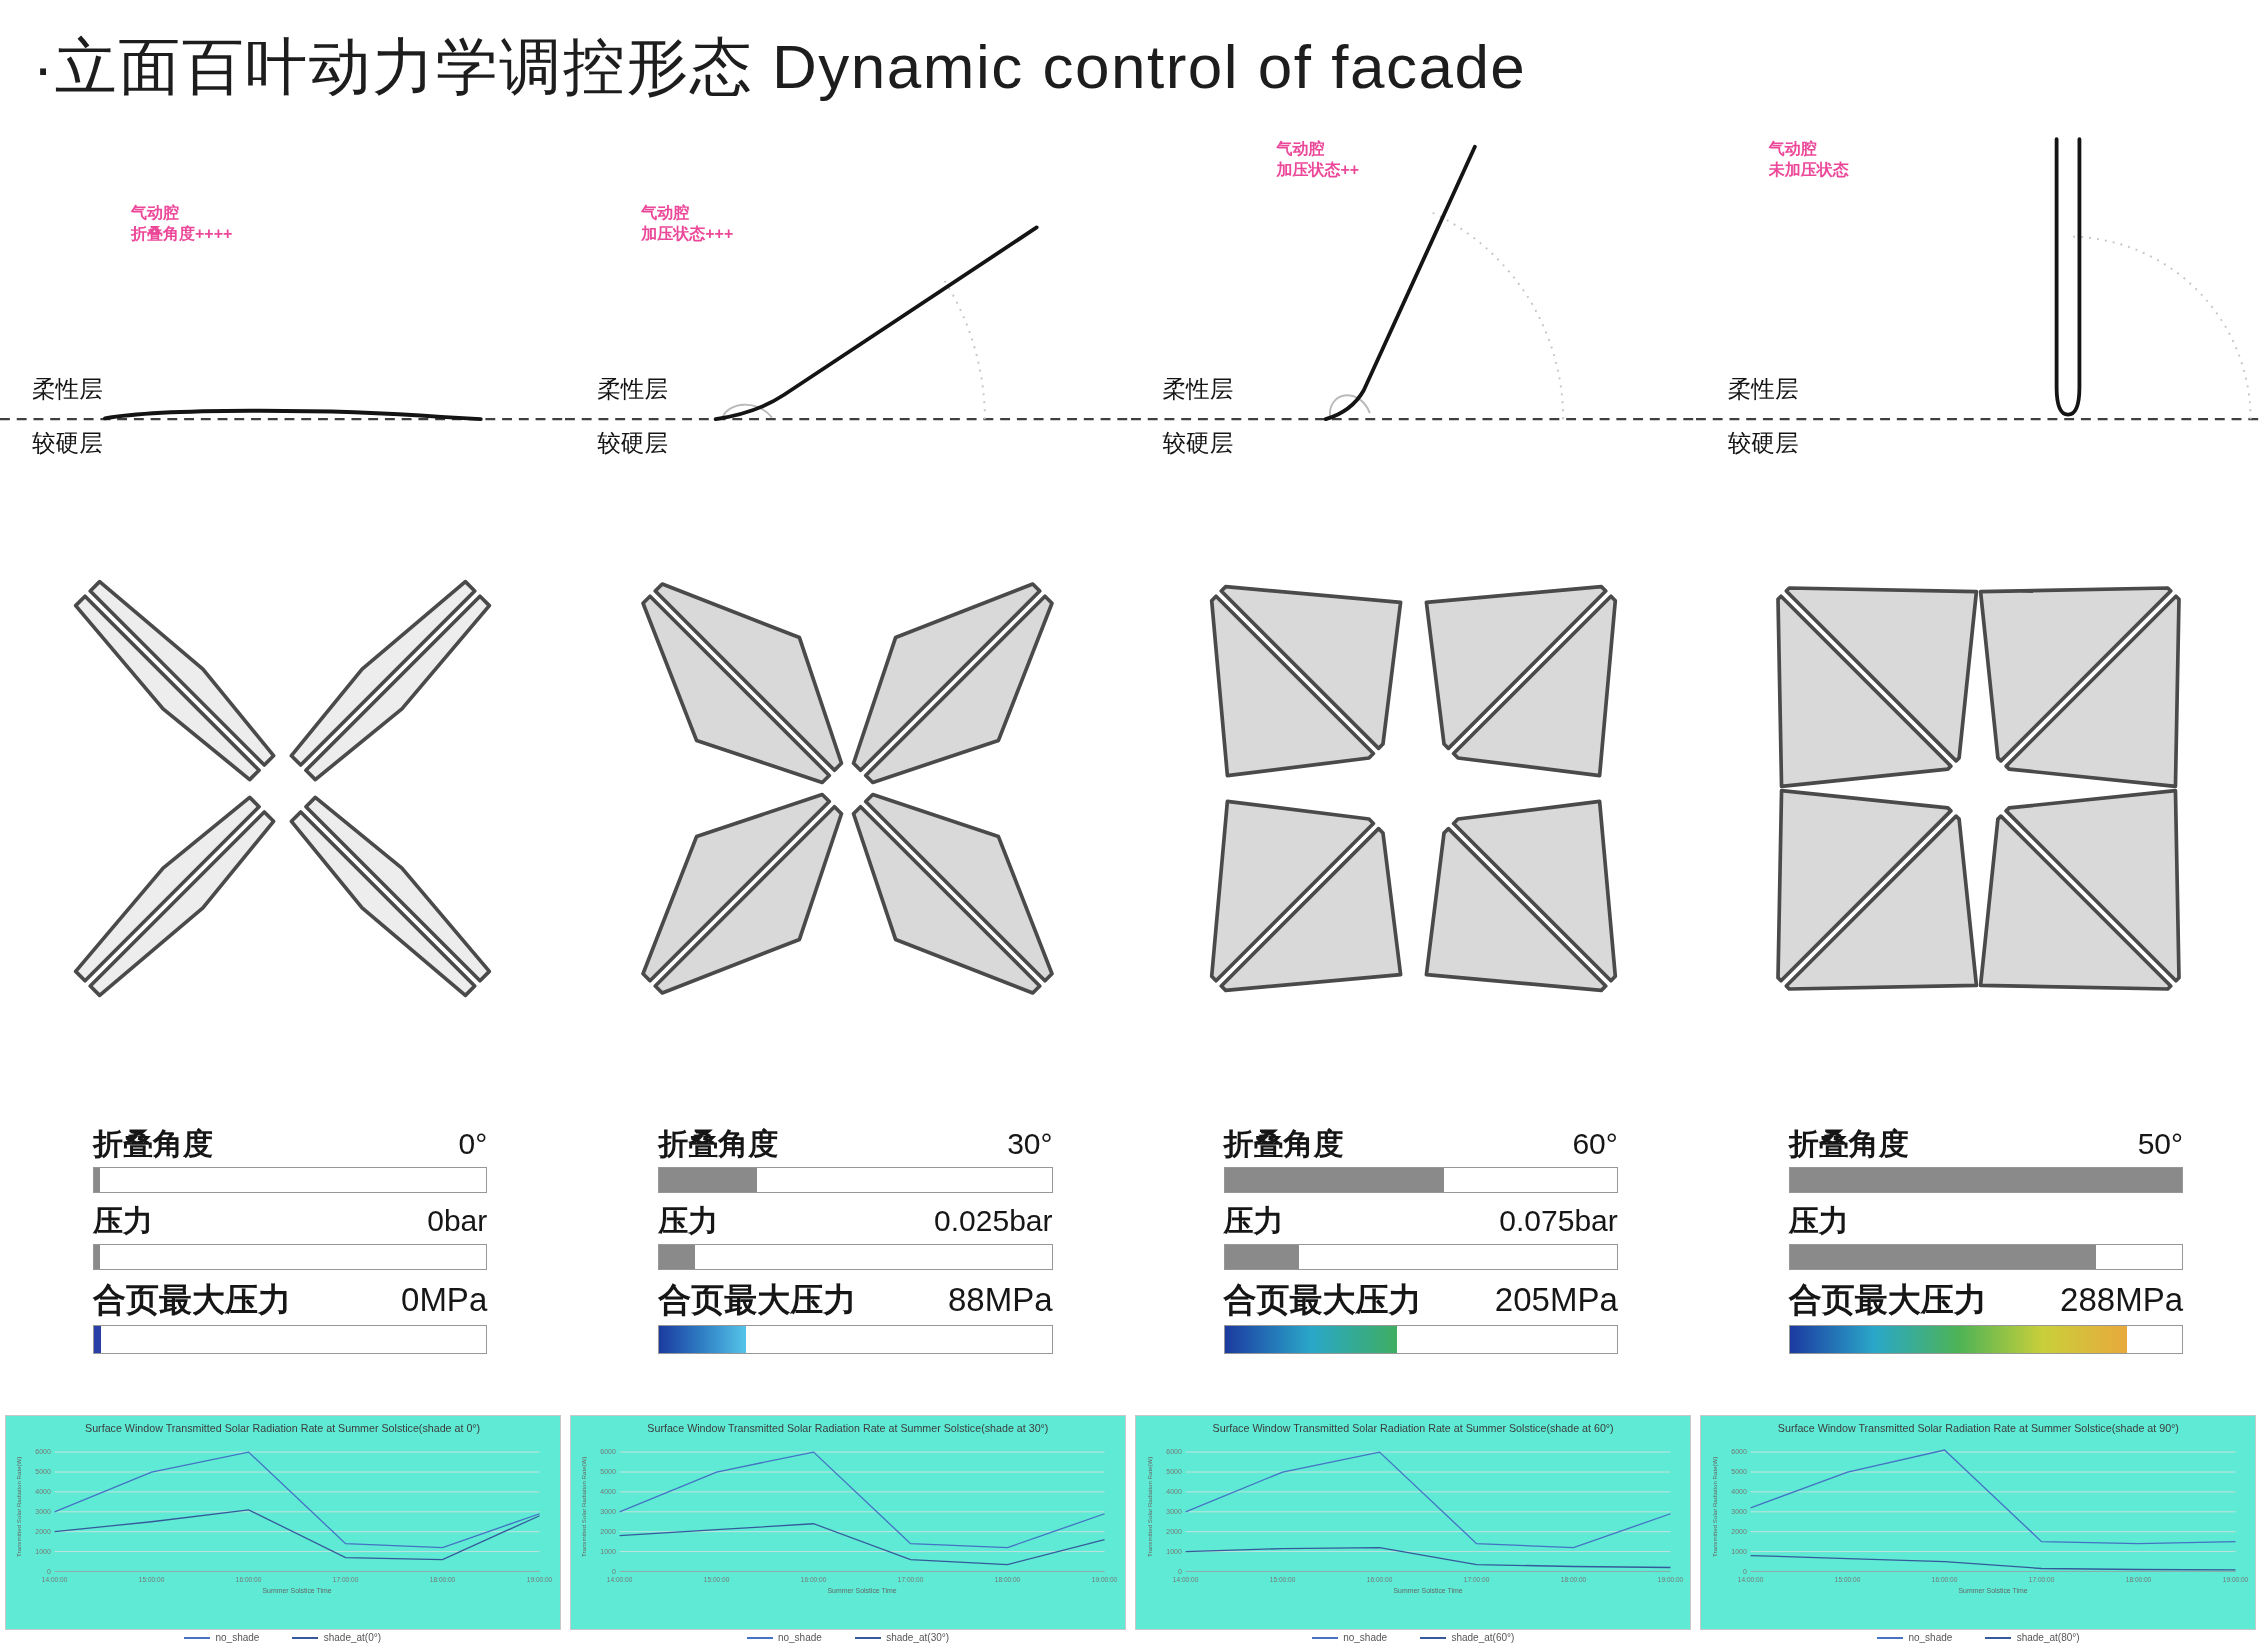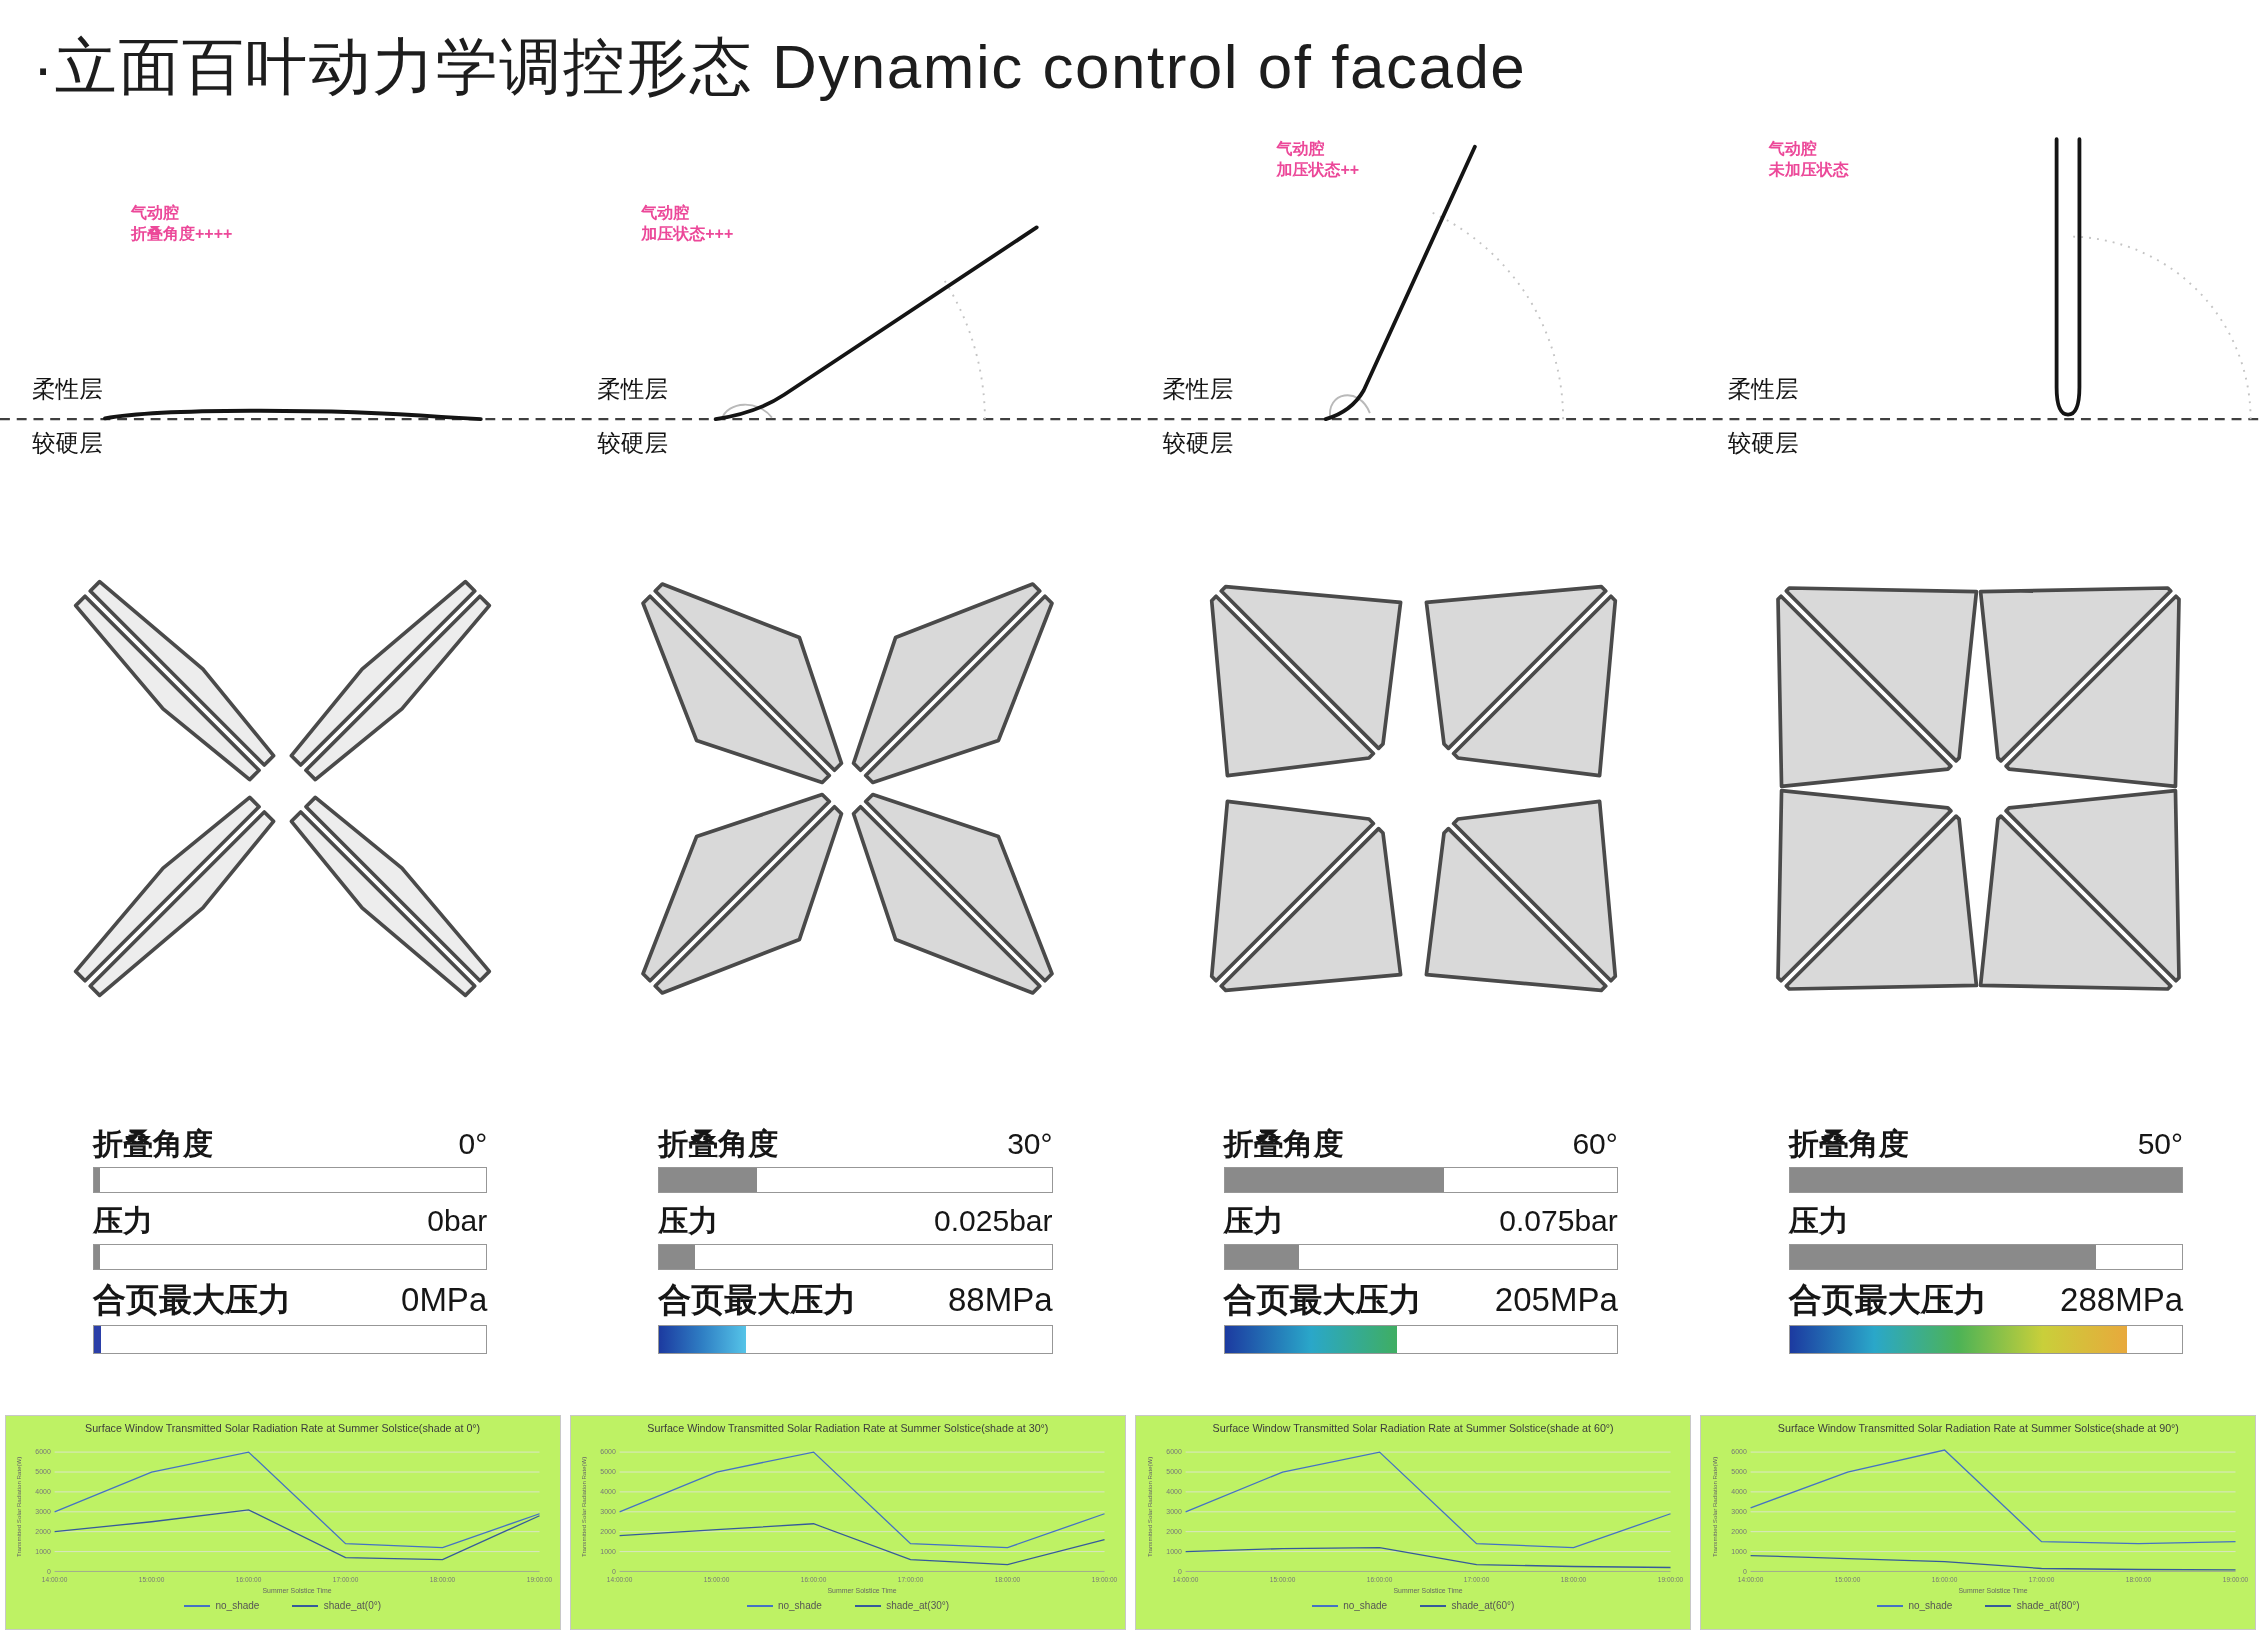--- a/index.html
+++ b/index.html
@@ -43,27 +43,27 @@
   .p-row { display:flex; justify-content:space-between; align-items:baseline;
            font-size:30px; line-height:35px; margin:10.7px 0 6px; }
   .p-row .p-label { font-weight:700; color:#161616; }
   .p-row .p-value { font-weight:500; color:#161616; }
   .p-row.hinge { font-size:33px; line-height:38px; }
   .p-bar { position:relative; height:26px; border:1.5px solid #979797; background:#fff; }
   .p-bar.tall { height:29px; }
   .p-fill { height:100%; background:#8a8a8a; }
 
   
-  .chart-card { margin:61px 4.6px 0; border:0.8px solid #c8c8c8; background:#bef264;
+  .chart-card { margin:61px 4.6px 0; border:0.8px solid #c8c8c8; background:#5eead4;
                 padding:6px 7.6px 3px; height:215px; }
   .chart-title { font-size:10.7px; color:#3c3c3c; text-align:center; white-space:nowrap;
                  overflow:hidden; margin-bottom:1.5px; }
   .chart-svg { width:100%; height:auto; display:block; }
   .legend { display:flex; justify-content:center; gap:33px; font-size:10px; color:#555; margin-top:1.5px; }
-  .leg-item { display:flex; align-items:center; }
+  .leg-item { display:flex; align-items:center;margin-top:32px; }
   .leg-line { display:inline-block; width:26px; height:2.3px; margin-right:5.3px; }
 </style>
 </head>
 <body>
 
 <div class="header">
   <h1>·立面百叶动力学调控形态 Dynamic control of facade</h1>
 </div>
 
 <div class="grid">

